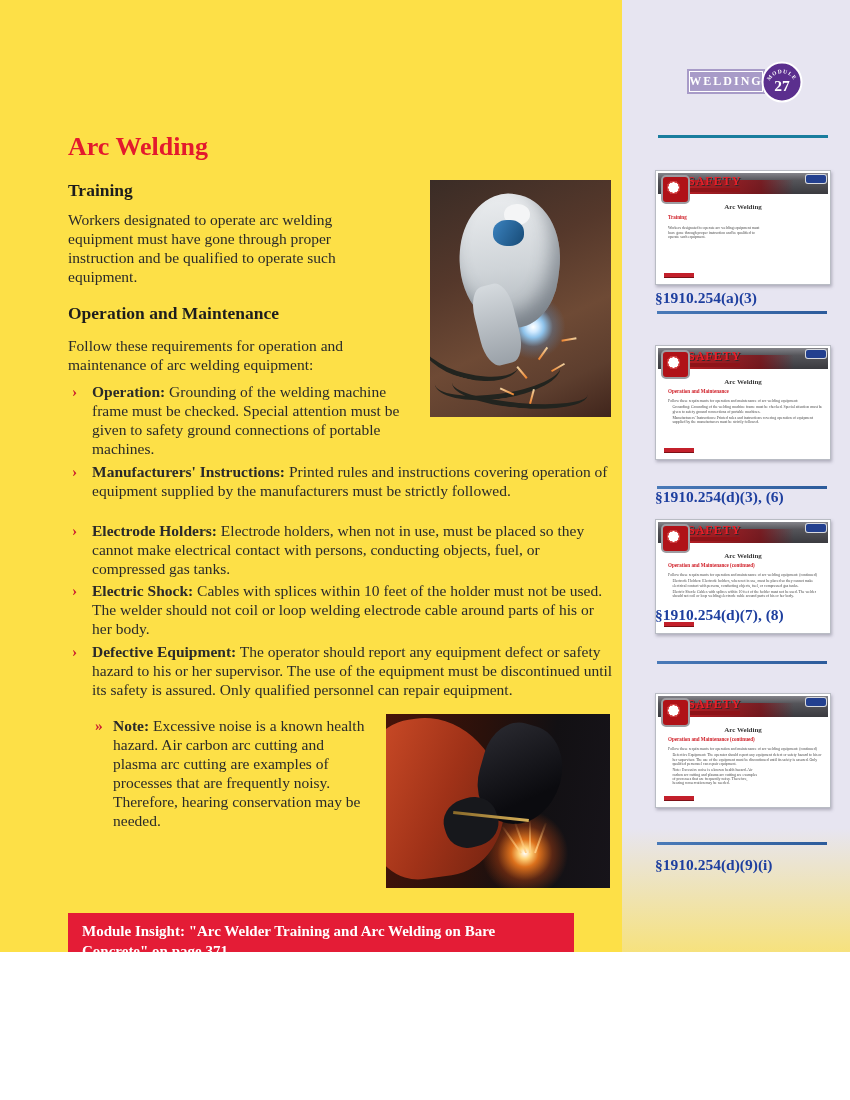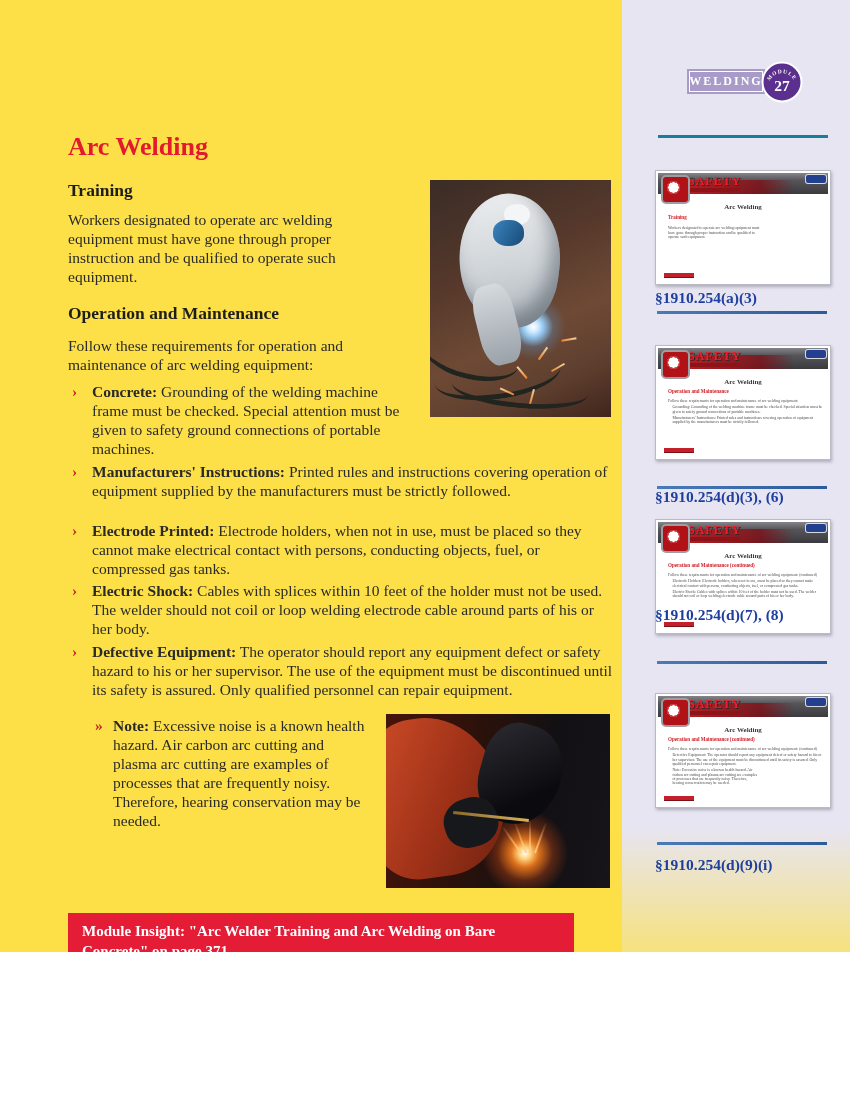--- a/index.html
+++ b/index.html
@@ -136,31 +136,31 @@
   <h1 class="a-title" style="margin:0">Arc Welding</h1>
 
   <h2 class="a-h2 h-training" style="margin:0">Training</h2>
   <p class="a-p p-training" style="margin:0">Workers designated to operate arc welding equipment must have gone through proper instruction and be qualified to operate such equipment.</p>
 
   <h2 class="a-h2 h-operation" style="margin:0">Operation and Maintenance</h2>
   <p class="a-p p-intro" style="margin:0">Follow these requirements for operation and maintenance of arc welding equipment:</p>
 
   <div class="bullet b1">
     <span class="mark">›</span>
-    <b>Concrete:</b>
+    <b>Operation:</b>
     <span>Grounding of the welding machine frame must be checked. Special attention must be given to safety ground connections of portable machines.</span>
   </div>
   <div class="bullet b2">
     <span class="mark">›</span>
     <b>Manufacturers' Instructions:</b>
     <span>Printed rules and instructions covering operation of equipment supplied by the manufacturers must be strictly followed.</span>
   </div>
   <div class="bullet b3">
     <span class="mark">›</span>
-    <b>Electrode Printed:</b>
+    <b>Electrode Holders:</b>
     <span>Electrode holders, when not in use, must be placed so they cannot make electrical contact with persons, conducting objects, fuel, or compressed gas tanks.</span>
   </div>
   <div class="bullet b4">
     <span class="mark">›</span>
     <b>Electric Shock:</b>
     <span>Cables with splices within 10 feet of the holder must not be used. The welder should not coil or loop welding electrode cable around parts of his or her body.</span>
   </div>
   <div class="bullet b5">
     <span class="mark">›</span>
     <b>Defective Equipment:</b>

